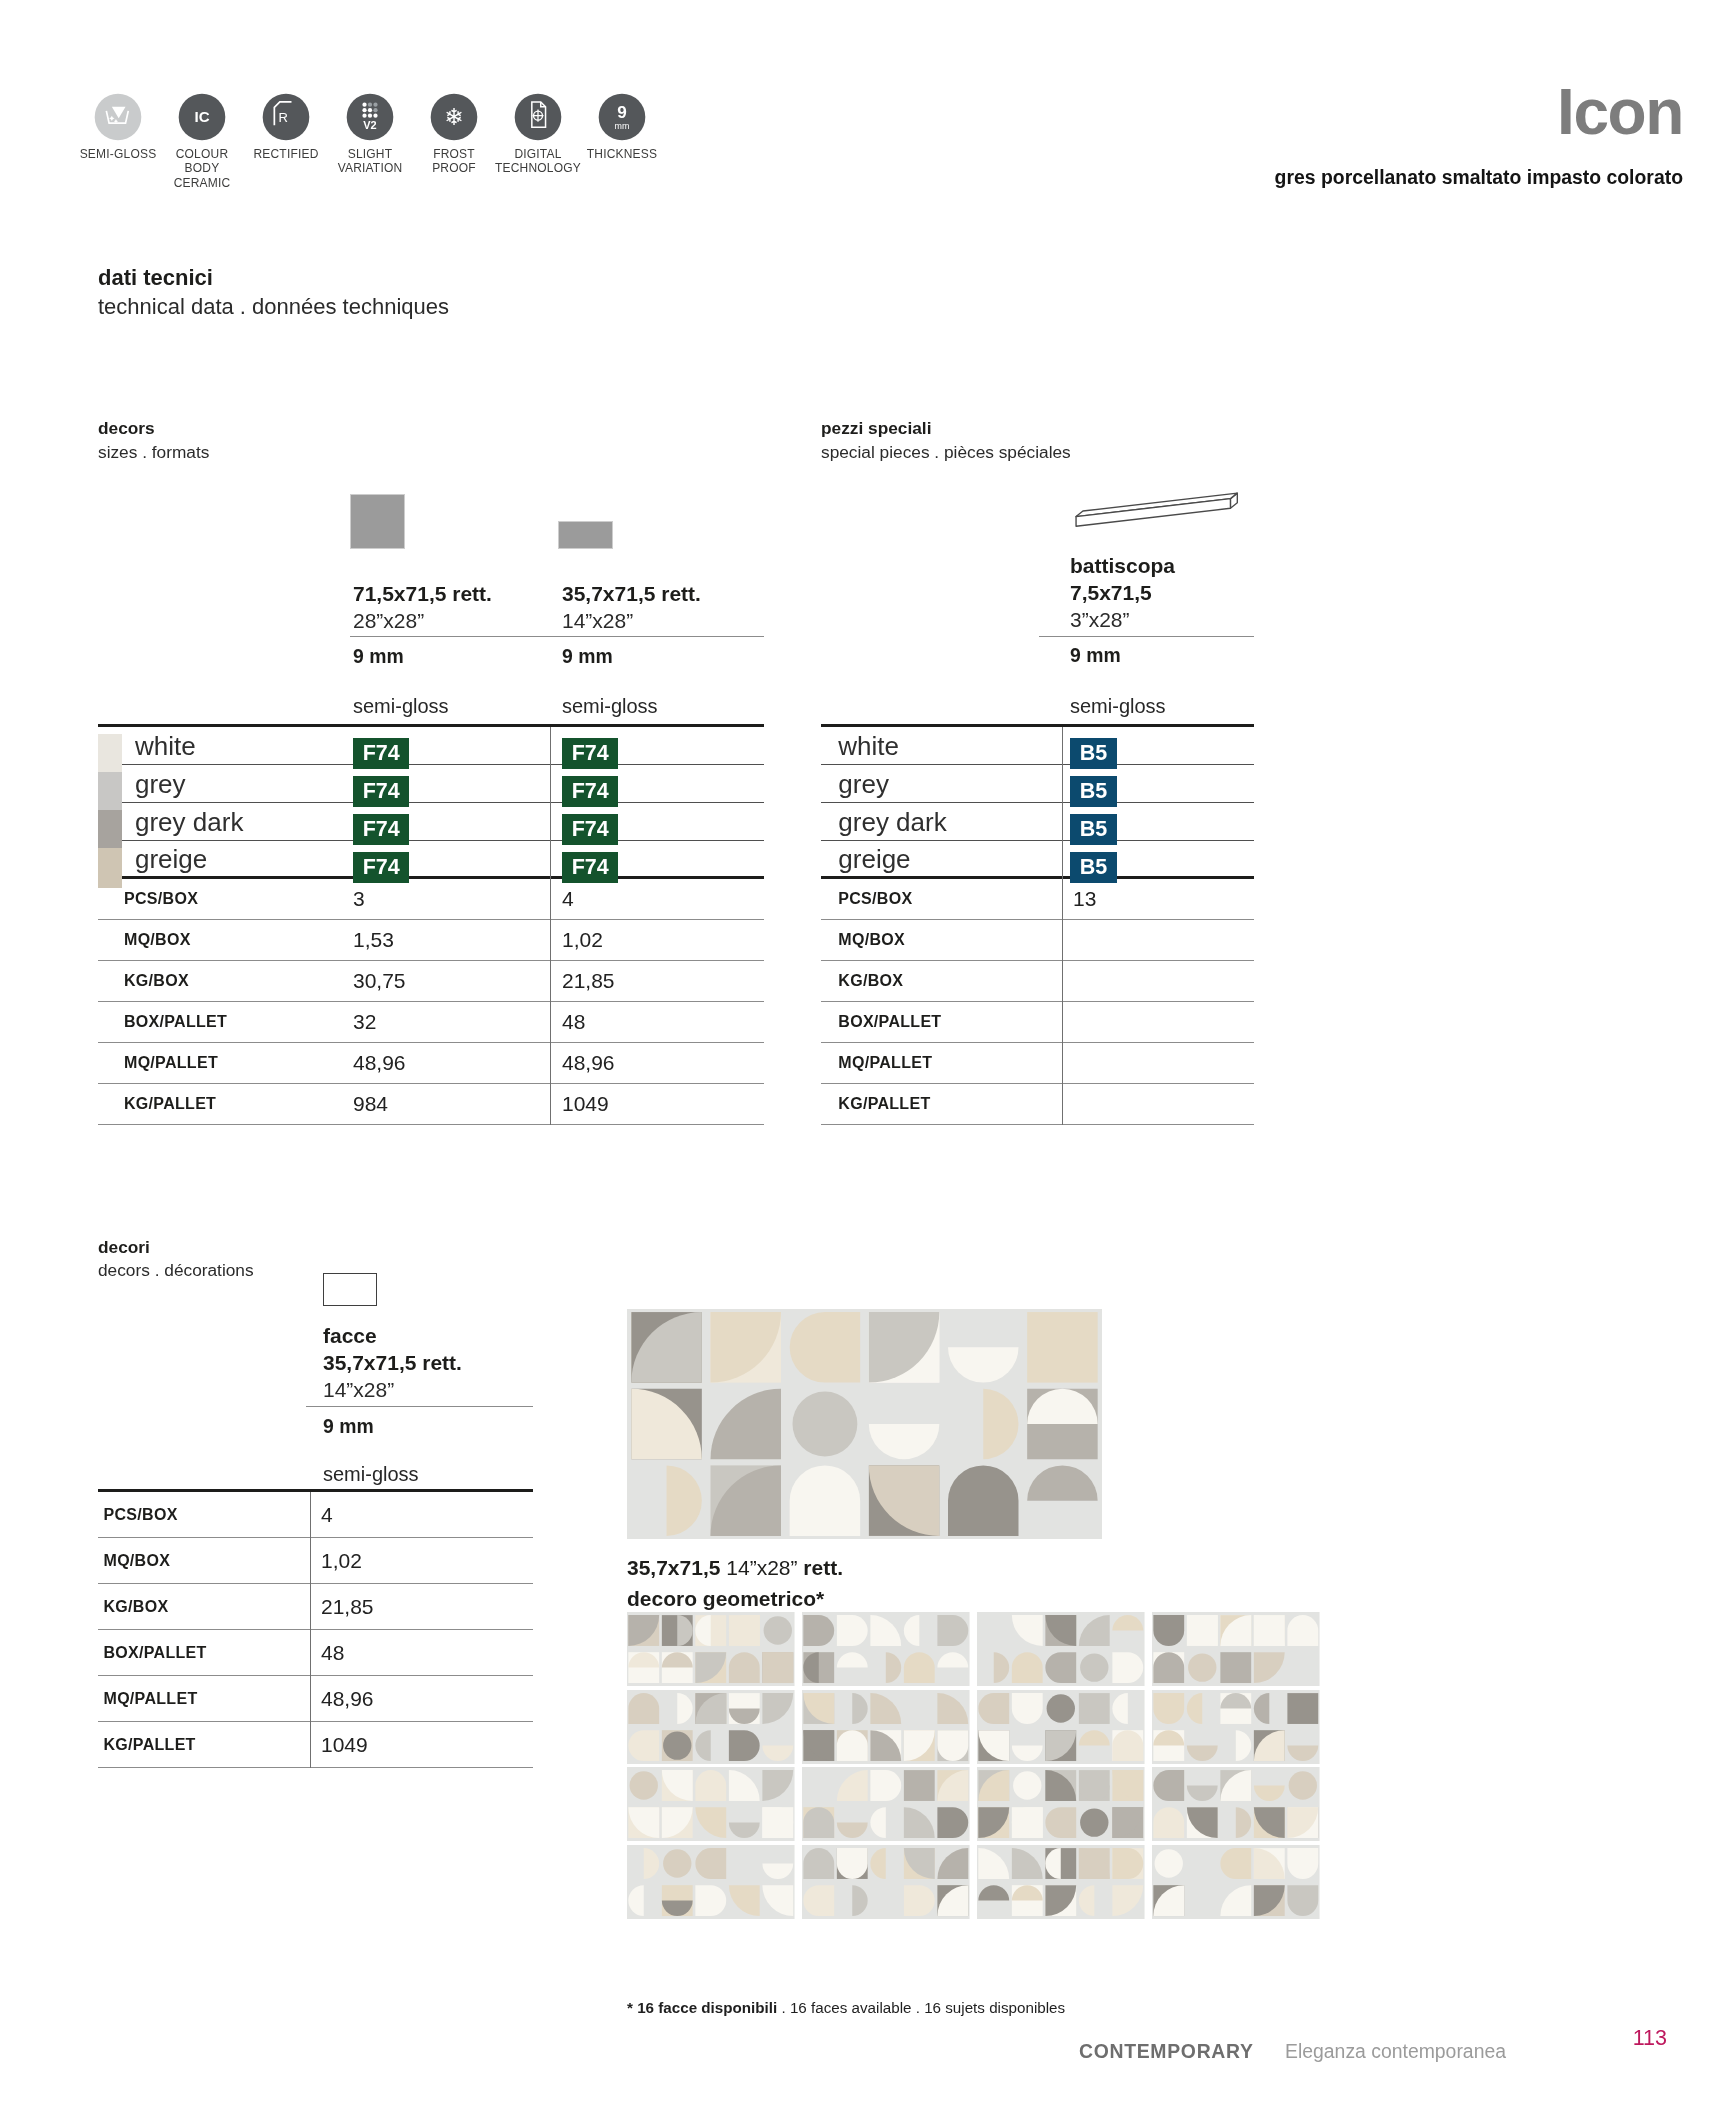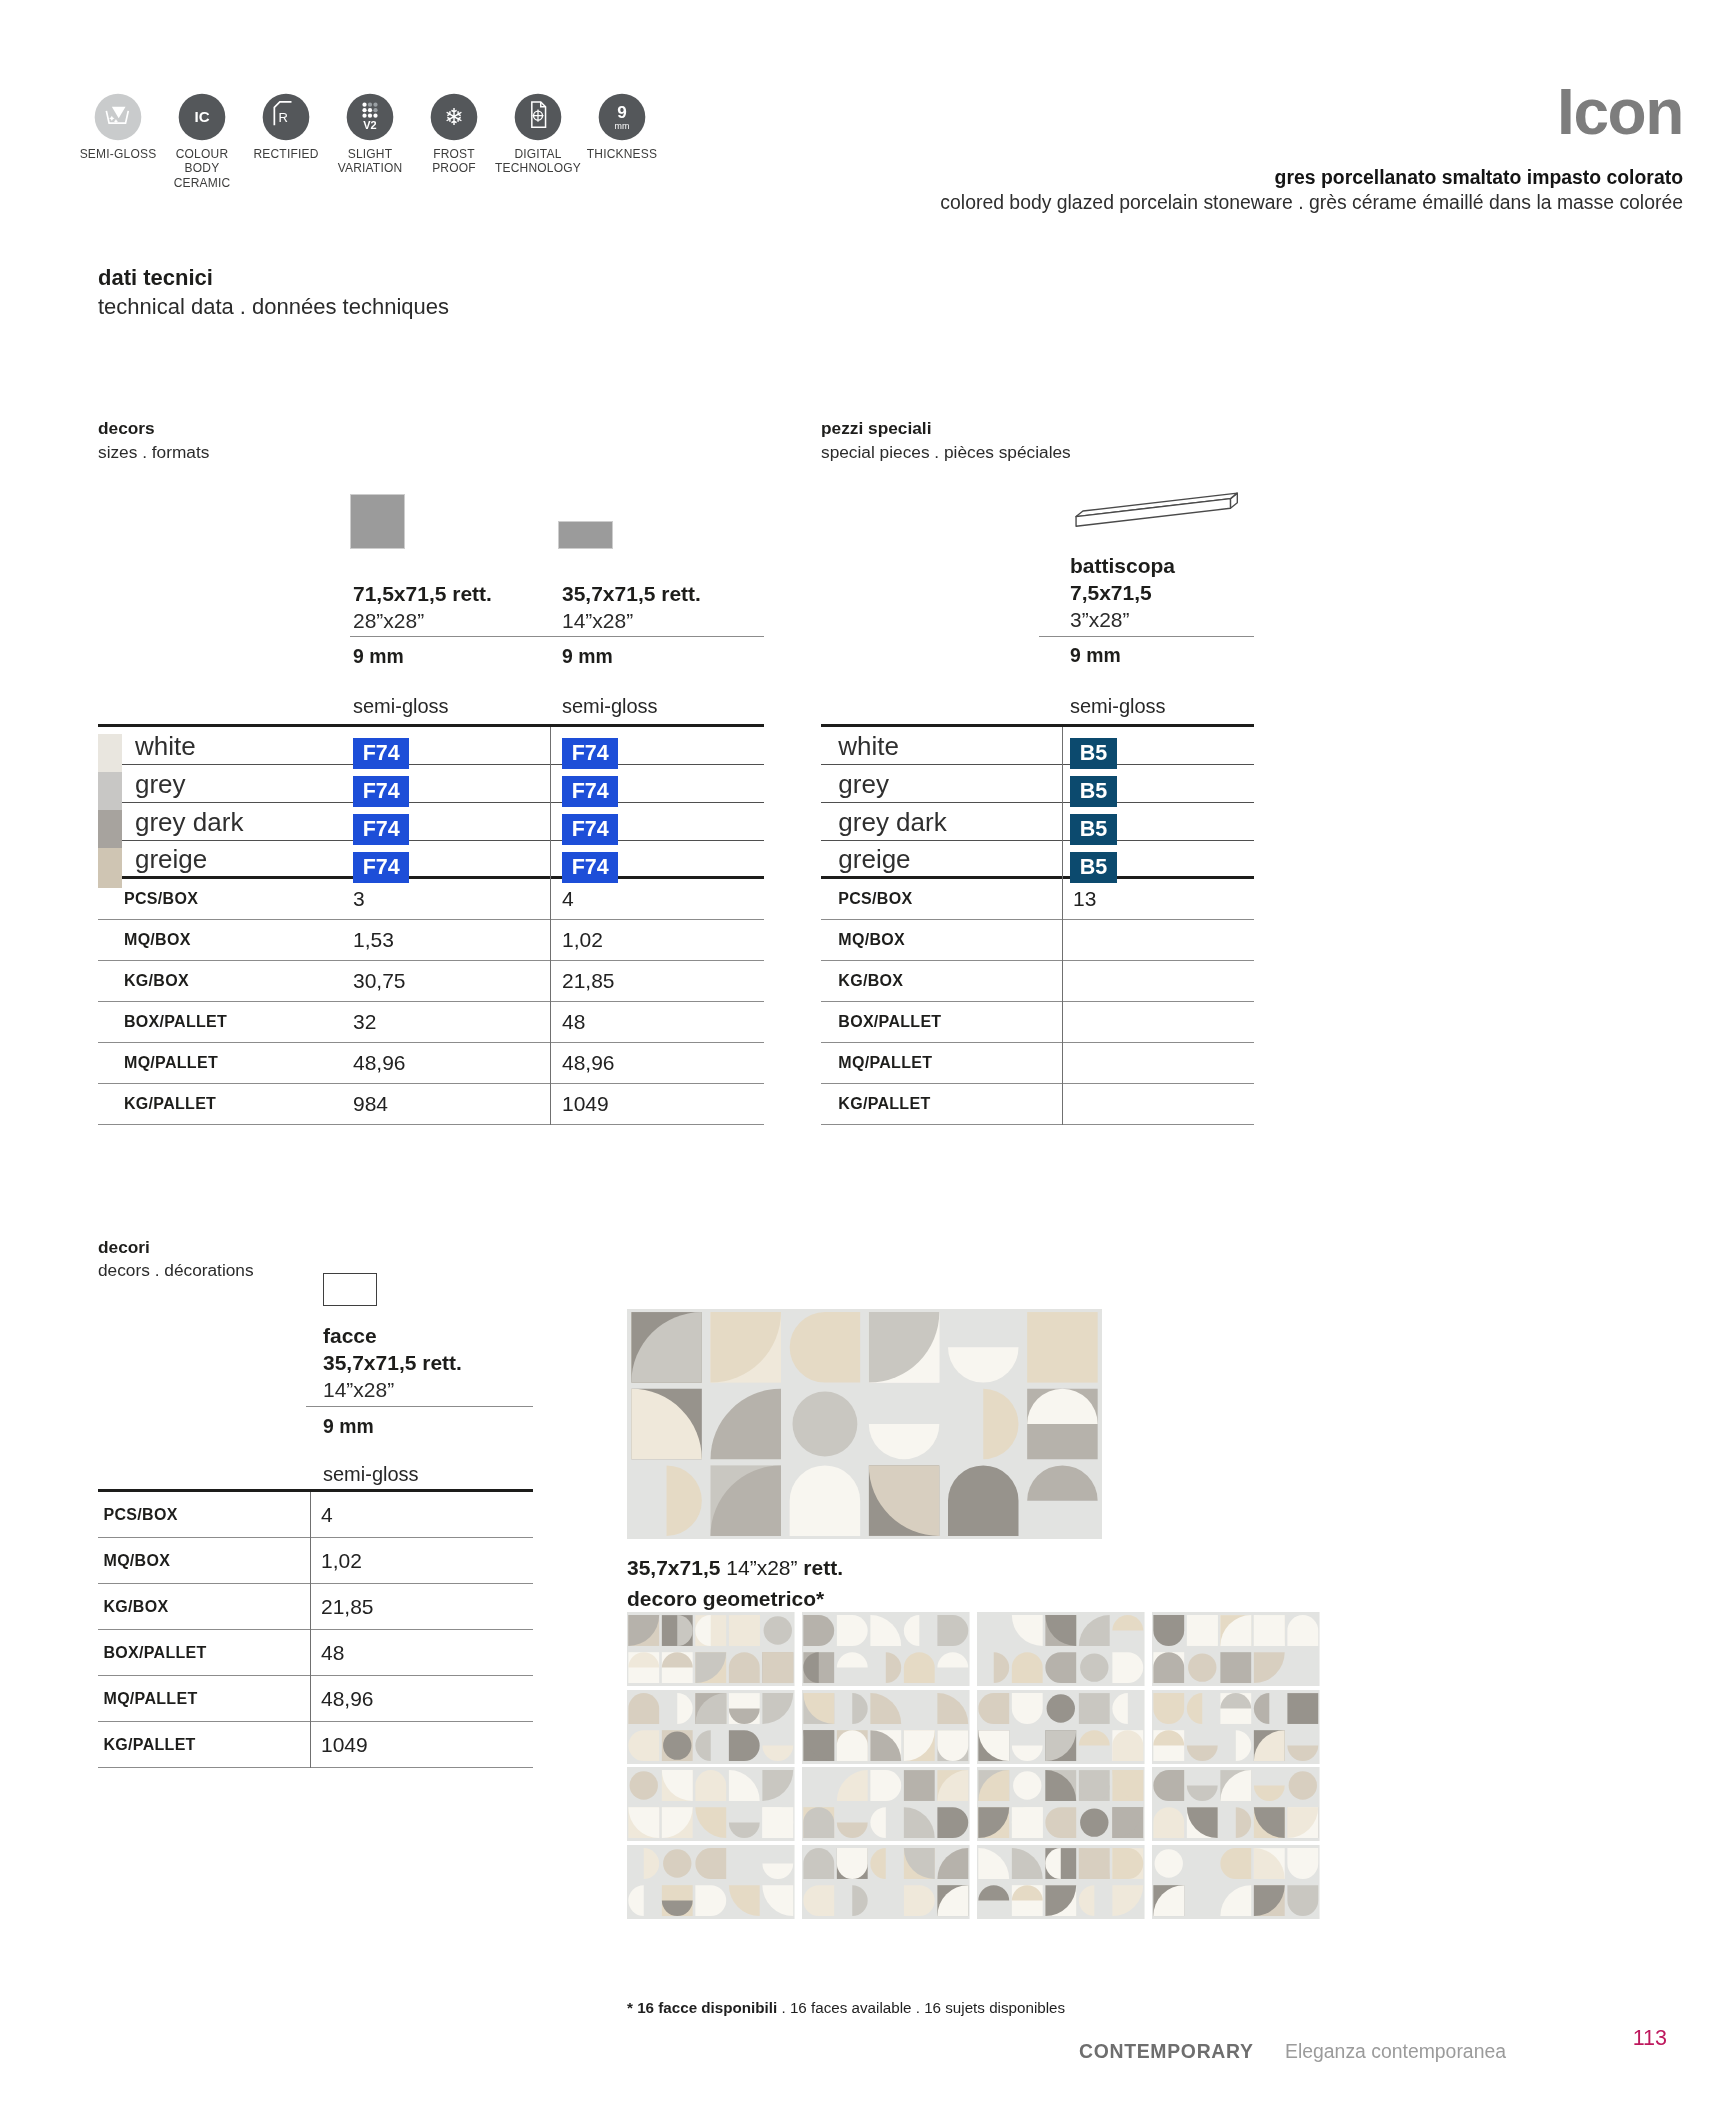--- a/index.html
+++ b/index.html
@@ -40,21 +40,21 @@
   .dtable{position:absolute;border-top:3.5px solid #1d1d1b;box-sizing:border-box;}
   .c-row{position:relative;height:38px;border-bottom:1.4px solid #4f4f4f;box-sizing:border-box;padding-left:32px;}
   .c-row.last{border-bottom:3.5px solid #1d1d1b;}
   .s-row{position:relative;height:41px;border-bottom:0.7px solid #8c8c8c;box-sizing:border-box;}
   .t-dec .s-row{height:46px;}
   .g-row{position:relative;height:51px;border-bottom:3.5px solid #1d1d1b;box-sizing:border-box;}
 
   .c-swatch{position:absolute;left:0;top:7px;width:23.5px;height:40px;}
   .c-name{position:absolute;left:37px;top:50%;transform:translateY(-50%);font-size:26px;color:#2f2f2f;}
   .badge{position:absolute;top:11px;height:31px;padding:0 9.7px;display:flex;align-items:center;
-         justify-content:center;color:#fff;font-size:21.5px;font-weight:bold;background:#1d4ed8;}
+         justify-content:center;color:#fff;font-size:21.5px;font-weight:bold;background:#14532d;}
   .badge.grey{background:#0c4a6e;}
   .t-form .badge.b1{left:255px;} .t-form .badge.b2{left:464px;}
   .s-label{position:absolute;left:26px;top:50%;transform:translateY(-50%);
            font-size:16px;font-weight:bold;letter-spacing:0.3px;}
   .s-val{position:absolute;top:50%;transform:translateY(-50%);font-size:21px;color:#222;}
   .t-form .s-val.v1{left:255px;} .t-form .s-val.v2{left:464px;}
 
   .t-spec .c-name{left:17.3px;}
   .t-spec .badge{left:249px;}
   .t-spec .s-label{left:17.3px;}
@@ -158,21 +158,20 @@
         <circle cx="35" cy="35" r="34" fill="#54575a"></circle>
         <text x="35" y="37" text-anchor="middle" font-size="25" font-weight="bold" fill="#fff">9</text>
         <text x="35" y="52" text-anchor="middle" font-size="13" fill="#fff">mm</text>
       </svg>
       <div class="cert-label">THICKNESS</div>
     </div>
   </div>
 
   <h1 class="brand">Icon</h1>
   <div class="sub1">gres porcellanato smaltato impasto colorato</div>
-  <div class="sub2">colored body glazed porcelain stoneware . grès cérame émaillé dans la masse colorée</div>
 
   <div class="tech1">dati tecnici</div>
   <div class="tech2">technical data . données techniques</div>
 
   <div class="sec-title" style="left:98px;top:418px;">decors</div>
   <div class="sec-sub" style="left:98px;top:442px;">sizes . formats</div>
   <div class="sec-title" style="left:821px;top:418px;">pezzi speciali</div>
   <div class="sec-sub" style="left:821px;top:442px;">special pieces . pièces spéciales</div>
 
   <div class="size-swatch" style="left:350px;top:494px;width:55px;height:55px;"></div>

